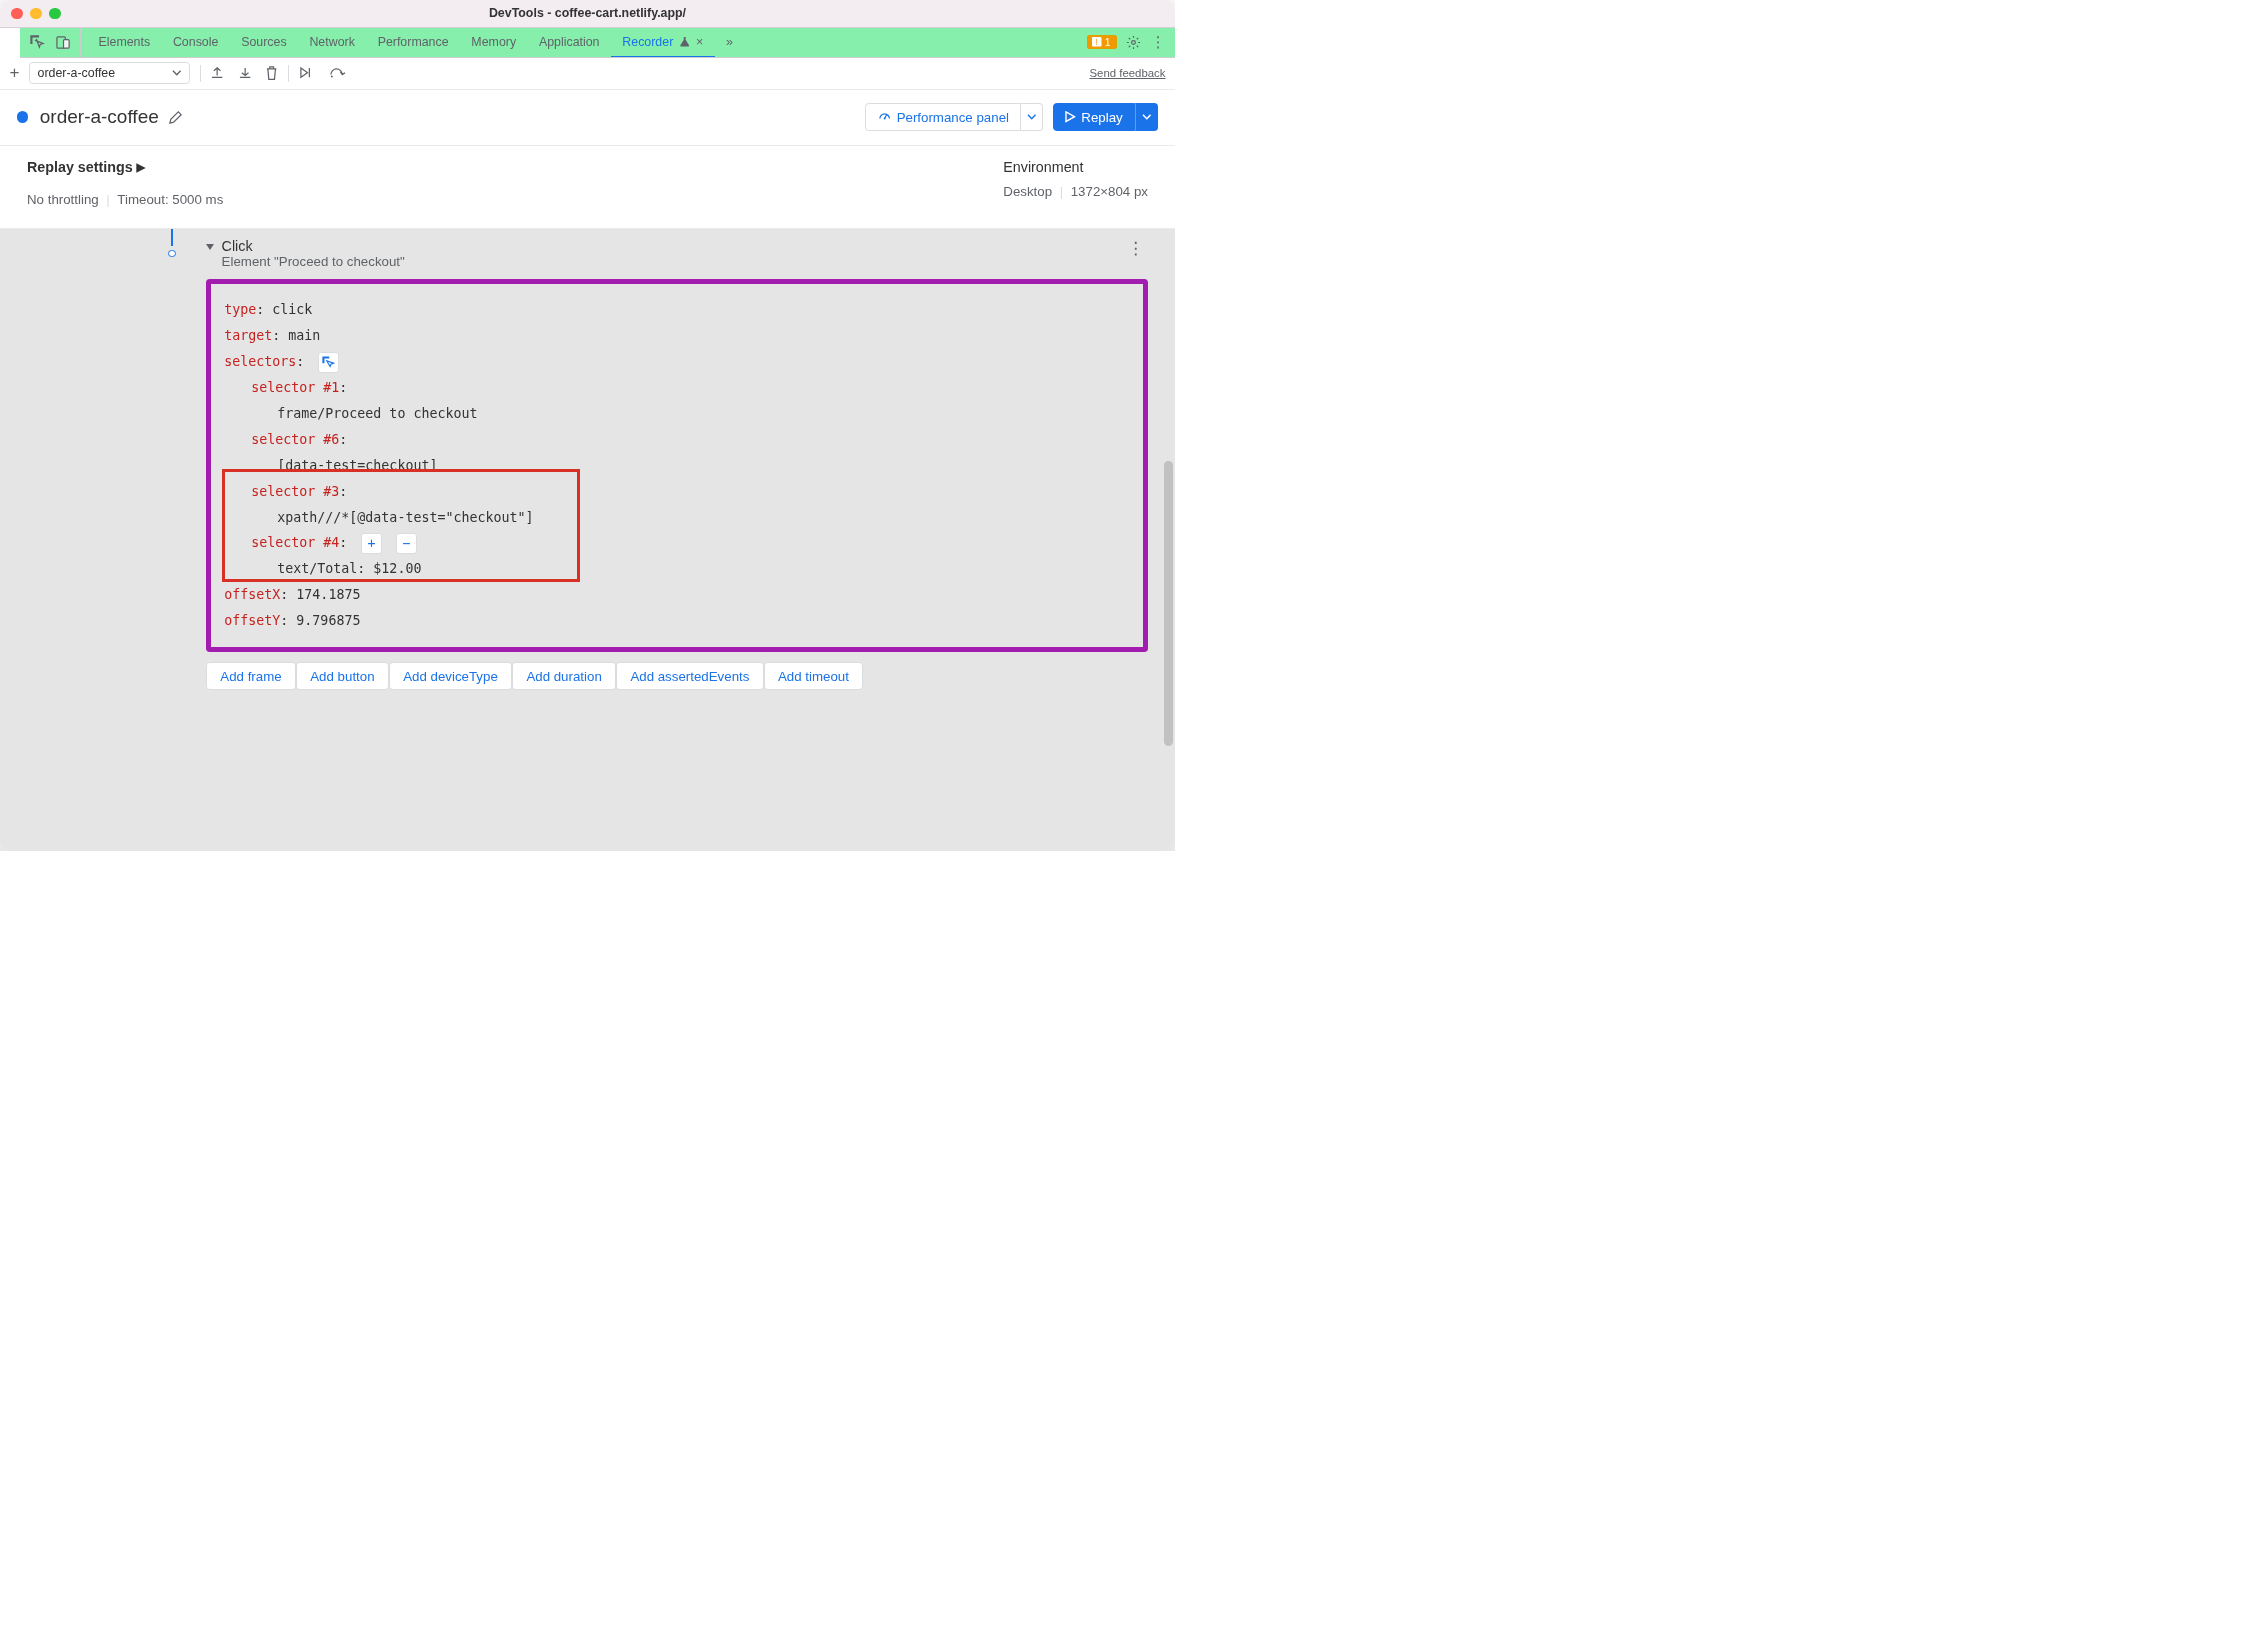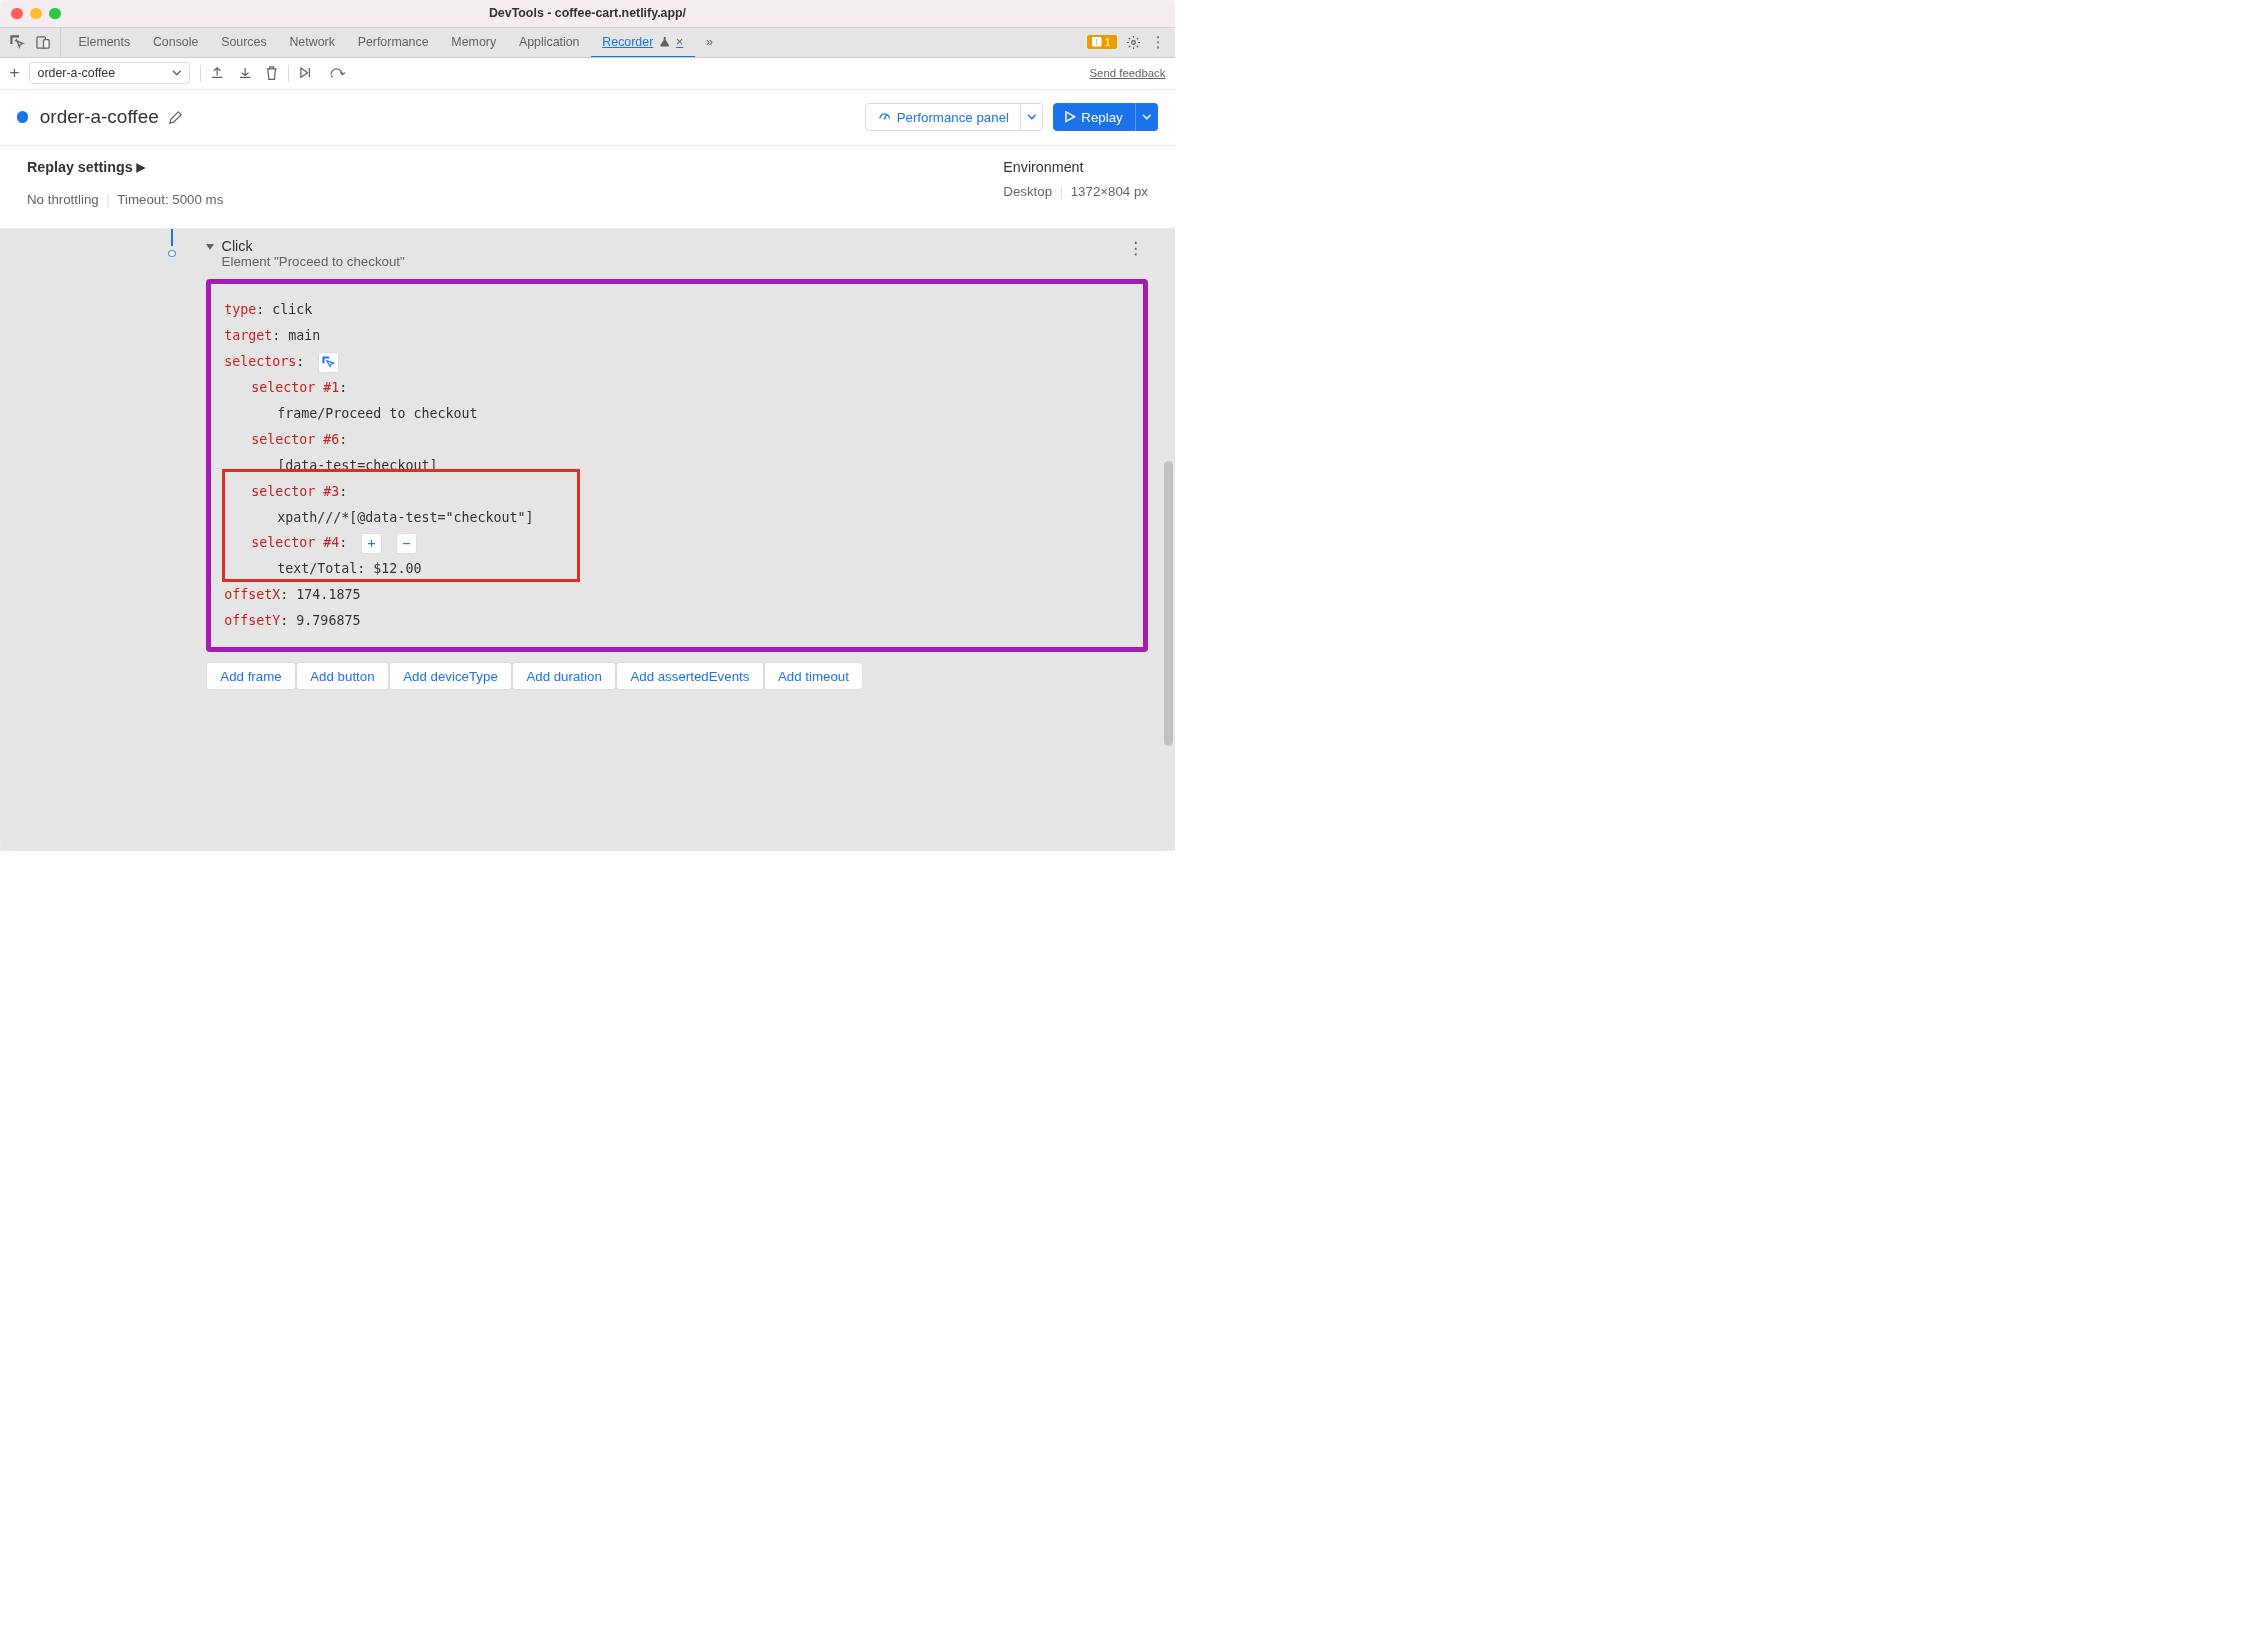--- a/index.html
+++ b/index.html
@@ -27,29 +27,30 @@
   .dot { width: 11.4px; height: 11.4px; border-radius: 50%; }
   .dot.red { background: #ff5f57; }
   .dot.yellow { background: #febc2e; }
   .dot.green { background: #28c840; }
   .titlebar-title { position: absolute; left: 0; right: 0; text-align: center; font-size: 12.4px; font-weight: 600; color: #333; }
 
   
   .tabs-row {
     display: flex;
     align-items: center;
-    background: #e5e5e5;
+    background: #86efac;
     height: 30px;
     border-bottom: 1px solid #cacdd1;
     font-size: 12.4px;
+    margin-left: 20px;
   }
   .tabs-left-icons { display: flex; align-items: center; padding: 0 9.5px; gap: 11.4px; border-right: 1px solid #cacdd1; height: 100%; }
   .tabs { display: flex; align-items: stretch; height: 100%; margin-left: 5.7px; }
   .tab { padding: 0 11.4px; display: flex; align-items: center; gap: 5.7px; color: #5f6368; cursor: pointer; }
-  .tab.active { color: #1a73e8; border-bottom: 1.9px solid #1a73e8; text-decoration: underline; }
+  .tab.active { color: #1a73e8; border-bottom: 1.9px solid #1a73e8; }
   .tabs-right { display: flex; align-items: center; margin-left: auto; padding-right: 9.5px; gap: 9.5px; }
   .badge-warn { background: #f29900; color: #fff; font-size: 10.5px; padding: 0px 4.8px; border-radius: 1.9px; display: flex; align-items: center; gap: 2.9px; border: 1px solid #dda200;}
   
   
   .toolbar-row {
     display: flex; align-items: center; height: 32px; background: #fff; border-bottom: 1px solid #e8eaed;
     padding: 0 9.5px; gap: 9.5px;
   }
   .selectbox { display: flex; align-items: center; border: 1px solid #dadce0; border-radius: 3.8px; padding: 2.9px 7.6px; gap: 57px; font-size: 12.4px; }
   .tb-icons { display: flex; align-items: center; gap: 13.3px; color: #5f6368; }

